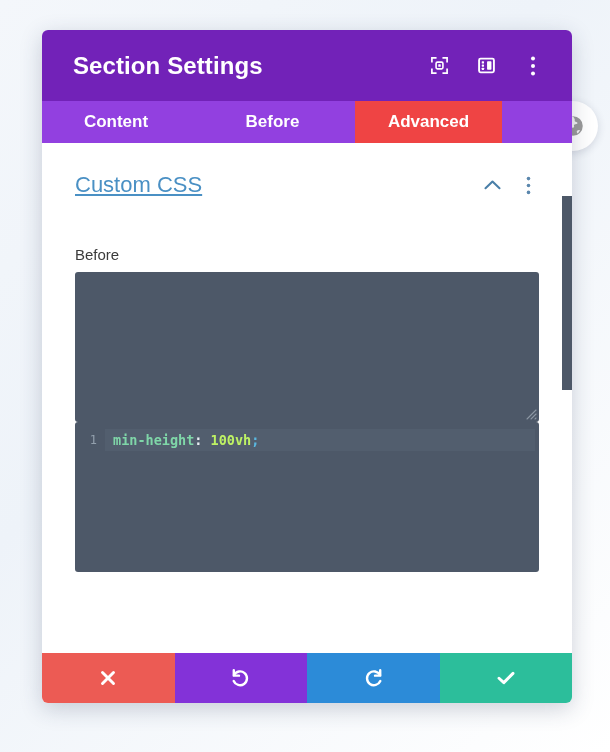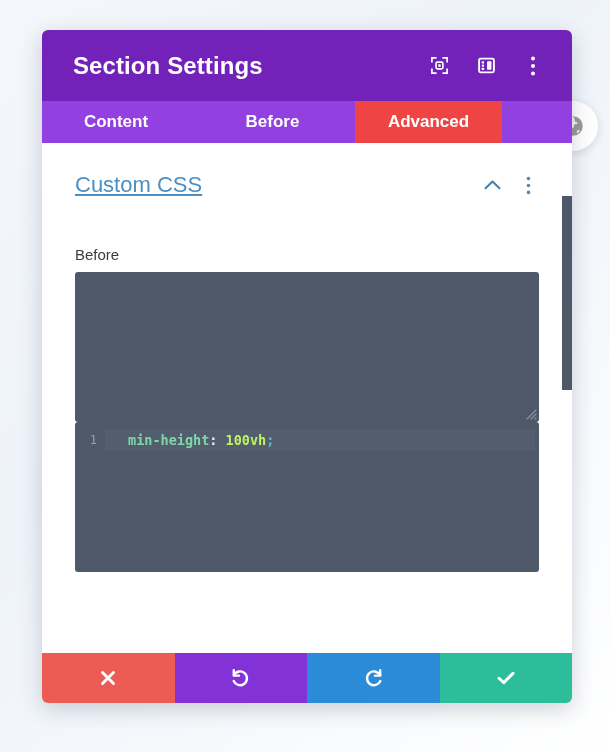--- a/index.html
+++ b/index.html
@@ -207,21 +207,21 @@
     background: #4d5868;
     height: 100%;
     line-height: 22px;
   }
   .code-text {
     font-size: 13.5px;
     white-space: pre;
     padding-left: 8px;
     line-height: 22px;
   }
-  .tok-prop  { color: #7fd6a8; font-weight: bold; margin-left: 15px; }
+  .tok-prop  { color: #7fd6a8; font-weight: bold; }
   .tok-punct { color: #e8eef3; font-weight: bold; }
   .tok-val   { color: #bef264; font-weight: bold; text-align: center; }
   .tok-semi  { color: #5ab8e0; font-weight: bold; }
 
   .body-spacer { height: 34px; }
 
   
   .scroll-track {
     position: absolute;
     right: 0;

